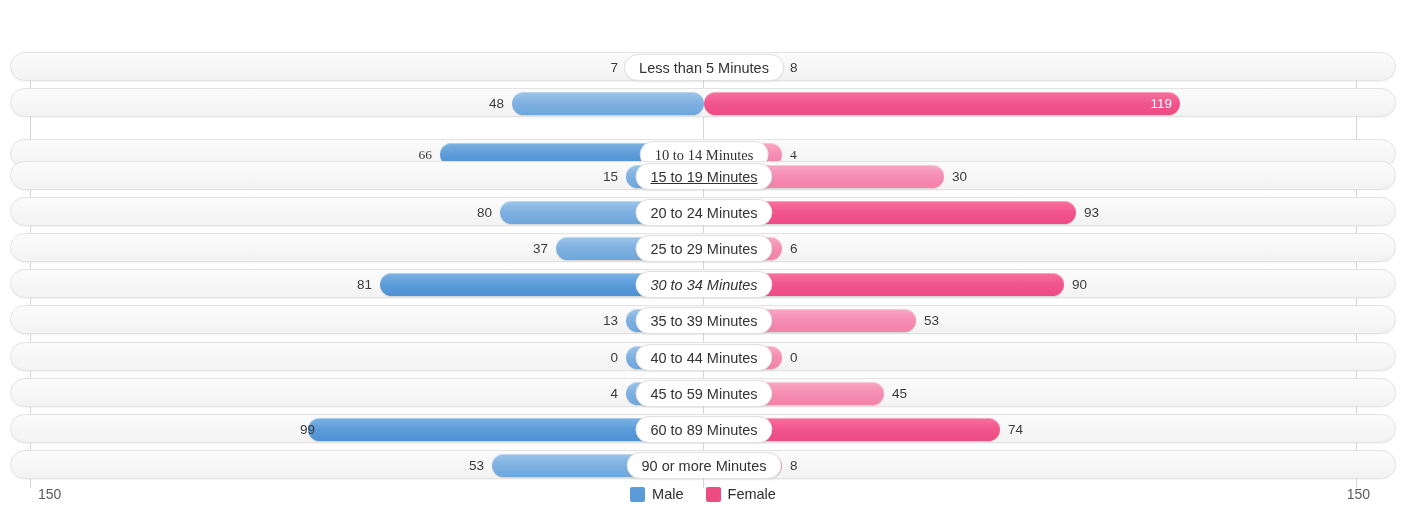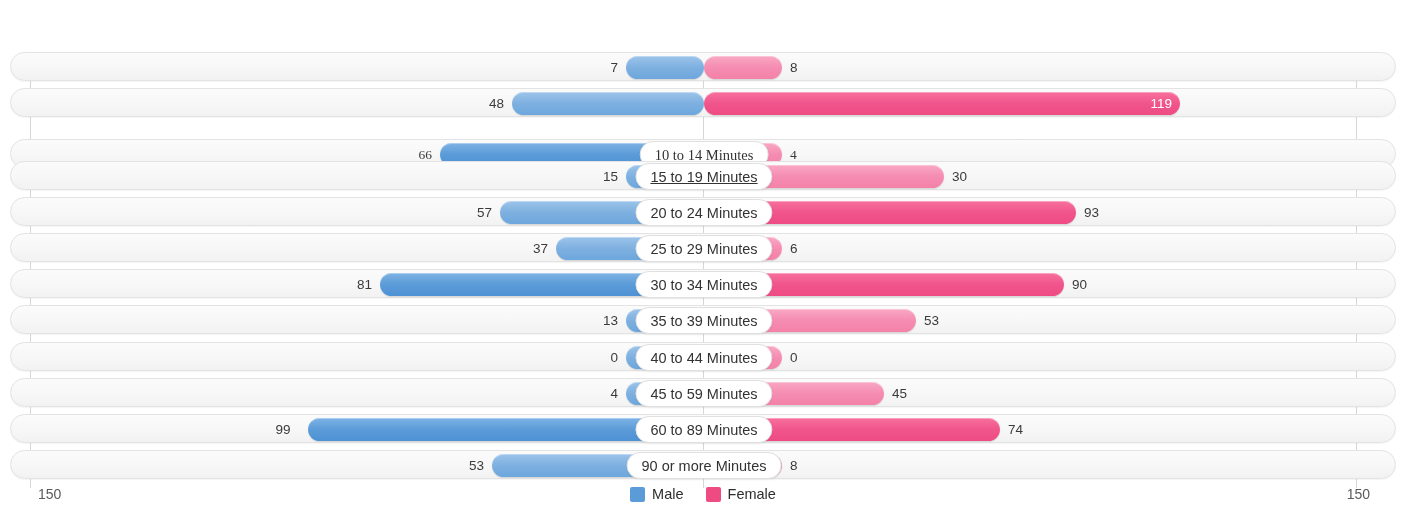--- a/index.html
+++ b/index.html
@@ -184,20 +184,21 @@
         <div class="gridline" style="left: 20px;"></div>
         <div class="gridline" style="left: 693px;"></div>
         <div class="gridline" style="left: 1346px;"></div>
       </div>
     <div class="rows" id="rows">
         <div class="row" style="top: 0px;">
           <div class="bar bar-male" style="left: 615px; width: 78px;"></div>
           <div class="bar bar-female" style="left: 693px; width: 78px;"></div>
           <div class="val left-out" style="left: 563px; width: 44px;">7</div>
           <div class="val right-out" style="left: 779px; width: 46px;">8</div>
+          <div class="cat-pill" style="left: 693px;">Less than 5 Minutes</div>
         </div>
         <div class="row" style="top: 36.2px;">
           <div class="bar bar-male" style="left: 501px; width: 192px;"></div>
           <div class="bar bar-female hi" style="left: 693px; width: 476px;"></div>
           <div class="val left-out" style="left: 449px; width: 44px;">48</div>
           <div class="val inside" style="left: 1129px; width: 32px; text-align: right;">119</div>
         </div>
         <div class="row" style="top: 87px; font-family: Liberation Serif, serif;">
           <div class="bar bar-male hi" style="left: 429px; width: 264px;"></div>
           <div class="bar bar-female" style="left: 693px; width: 78px;"></div>
@@ -208,37 +209,37 @@
         <div class="row" style="top: 108.6px;">
           <div class="bar bar-male" style="left: 615px; width: 78px;"></div>
           <div class="bar bar-female" style="left: 693px; width: 240px;"></div>
           <div class="val left-out" style="left: 563px; width: 44px;">15</div>
           <div class="val right-out" style="left: 941px; width: 46px;">30</div>
           <div class="cat-pill" style="left: 693px; text-decoration: underline;">15 to 19 Minutes</div>
         </div>
         <div class="row" style="top: 144.8px;">
           <div class="bar bar-male" style="left: 489px; width: 204px;"></div>
           <div class="bar bar-female hi" style="left: 693px; width: 372px;"></div>
-          <div class="val left-out" style="left: 437px; width: 44px;">57</div>
+          <div class="val left-out" style="left: 437px; width: 44px;">80</div>
           <div class="val right-out" style="left: 1073px; width: 46px;">93</div>
           <div class="cat-pill" style="left: 693px;">20 to 24 Minutes</div>
         </div>
         <div class="row" style="top: 181px;">
           <div class="bar bar-male" style="left: 545px; width: 148px;"></div>
           <div class="bar bar-female" style="left: 693px; width: 78px;"></div>
           <div class="val left-out" style="left: 493px; width: 44px;">37</div>
           <div class="val right-out" style="left: 779px; width: 46px;">6</div>
           <div class="cat-pill" style="left: 693px;">25 to 29 Minutes</div>
         </div>
         <div class="row" style="top: 217.2px;">
           <div class="bar bar-male hi" style="left: 369px; width: 324px;"></div>
           <div class="bar bar-female hi" style="left: 693px; width: 360px;"></div>
           <div class="val left-out" style="left: 317px; width: 44px;">81</div>
           <div class="val right-out" style="left: 1061px; width: 46px;">90</div>
-          <div class="cat-pill" style="left: 693px;">30 to 34 Minutes</div>
+          <div class="cat-pill" style="left: 693px; font-style: italic;">30 to 34 Minutes</div>
         </div>
         <div class="row" style="top: 253.4px;">
           <div class="bar bar-male" style="left: 615px; width: 78px;"></div>
           <div class="bar bar-female" style="left: 693px; width: 212px;"></div>
           <div class="val left-out" style="left: 563px; width: 44px;">13</div>
           <div class="val right-out" style="left: 913px; width: 46px;">53</div>
           <div class="cat-pill" style="left: 693px;">35 to 39 Minutes</div>
         </div>
         <div class="row" style="top: 289.6px;">
           <div class="bar bar-male" style="left: 615px; width: 78px;"></div>
@@ -250,21 +251,21 @@
         <div class="row" style="top: 325.8px;">
           <div class="bar bar-male" style="left: 615px; width: 78px;"></div>
           <div class="bar bar-female" style="left: 693px; width: 180px;"></div>
           <div class="val left-out" style="left: 563px; width: 44px;">4</div>
           <div class="val right-out" style="left: 881px; width: 46px;">45</div>
           <div class="cat-pill" style="left: 693px;">45 to 59 Minutes</div>
         </div>
         <div class="row" style="top: 362px;">
           <div class="bar bar-male hi" style="left: 297px; width: 396px;"></div>
           <div class="bar bar-female hi" style="left: 693px; width: 296px;"></div>
-          <div class="val left-out" style="left: 250px; width: 44px; text-align: center;">99</div>
+          <div class="val left-out" style="left: 260px; width: 44px;">99</div>
           <div class="val right-out" style="left: 997px; width: 46px;">74</div>
           <div class="cat-pill" style="left: 693px;">60 to 89 Minutes</div>
         </div>
         <div class="row" style="top: 398.2px;">
           <div class="bar bar-male" style="left: 481px; width: 212px;"></div>
           <div class="bar bar-female" style="left: 693px; width: 78px;"></div>
           <div class="val left-out" style="left: 429px; width: 44px;">53</div>
           <div class="val right-out" style="left: 779px; width: 46px;">8</div>
           <div class="cat-pill" style="left: 693px;">90 or more Minutes</div>
         </div>

